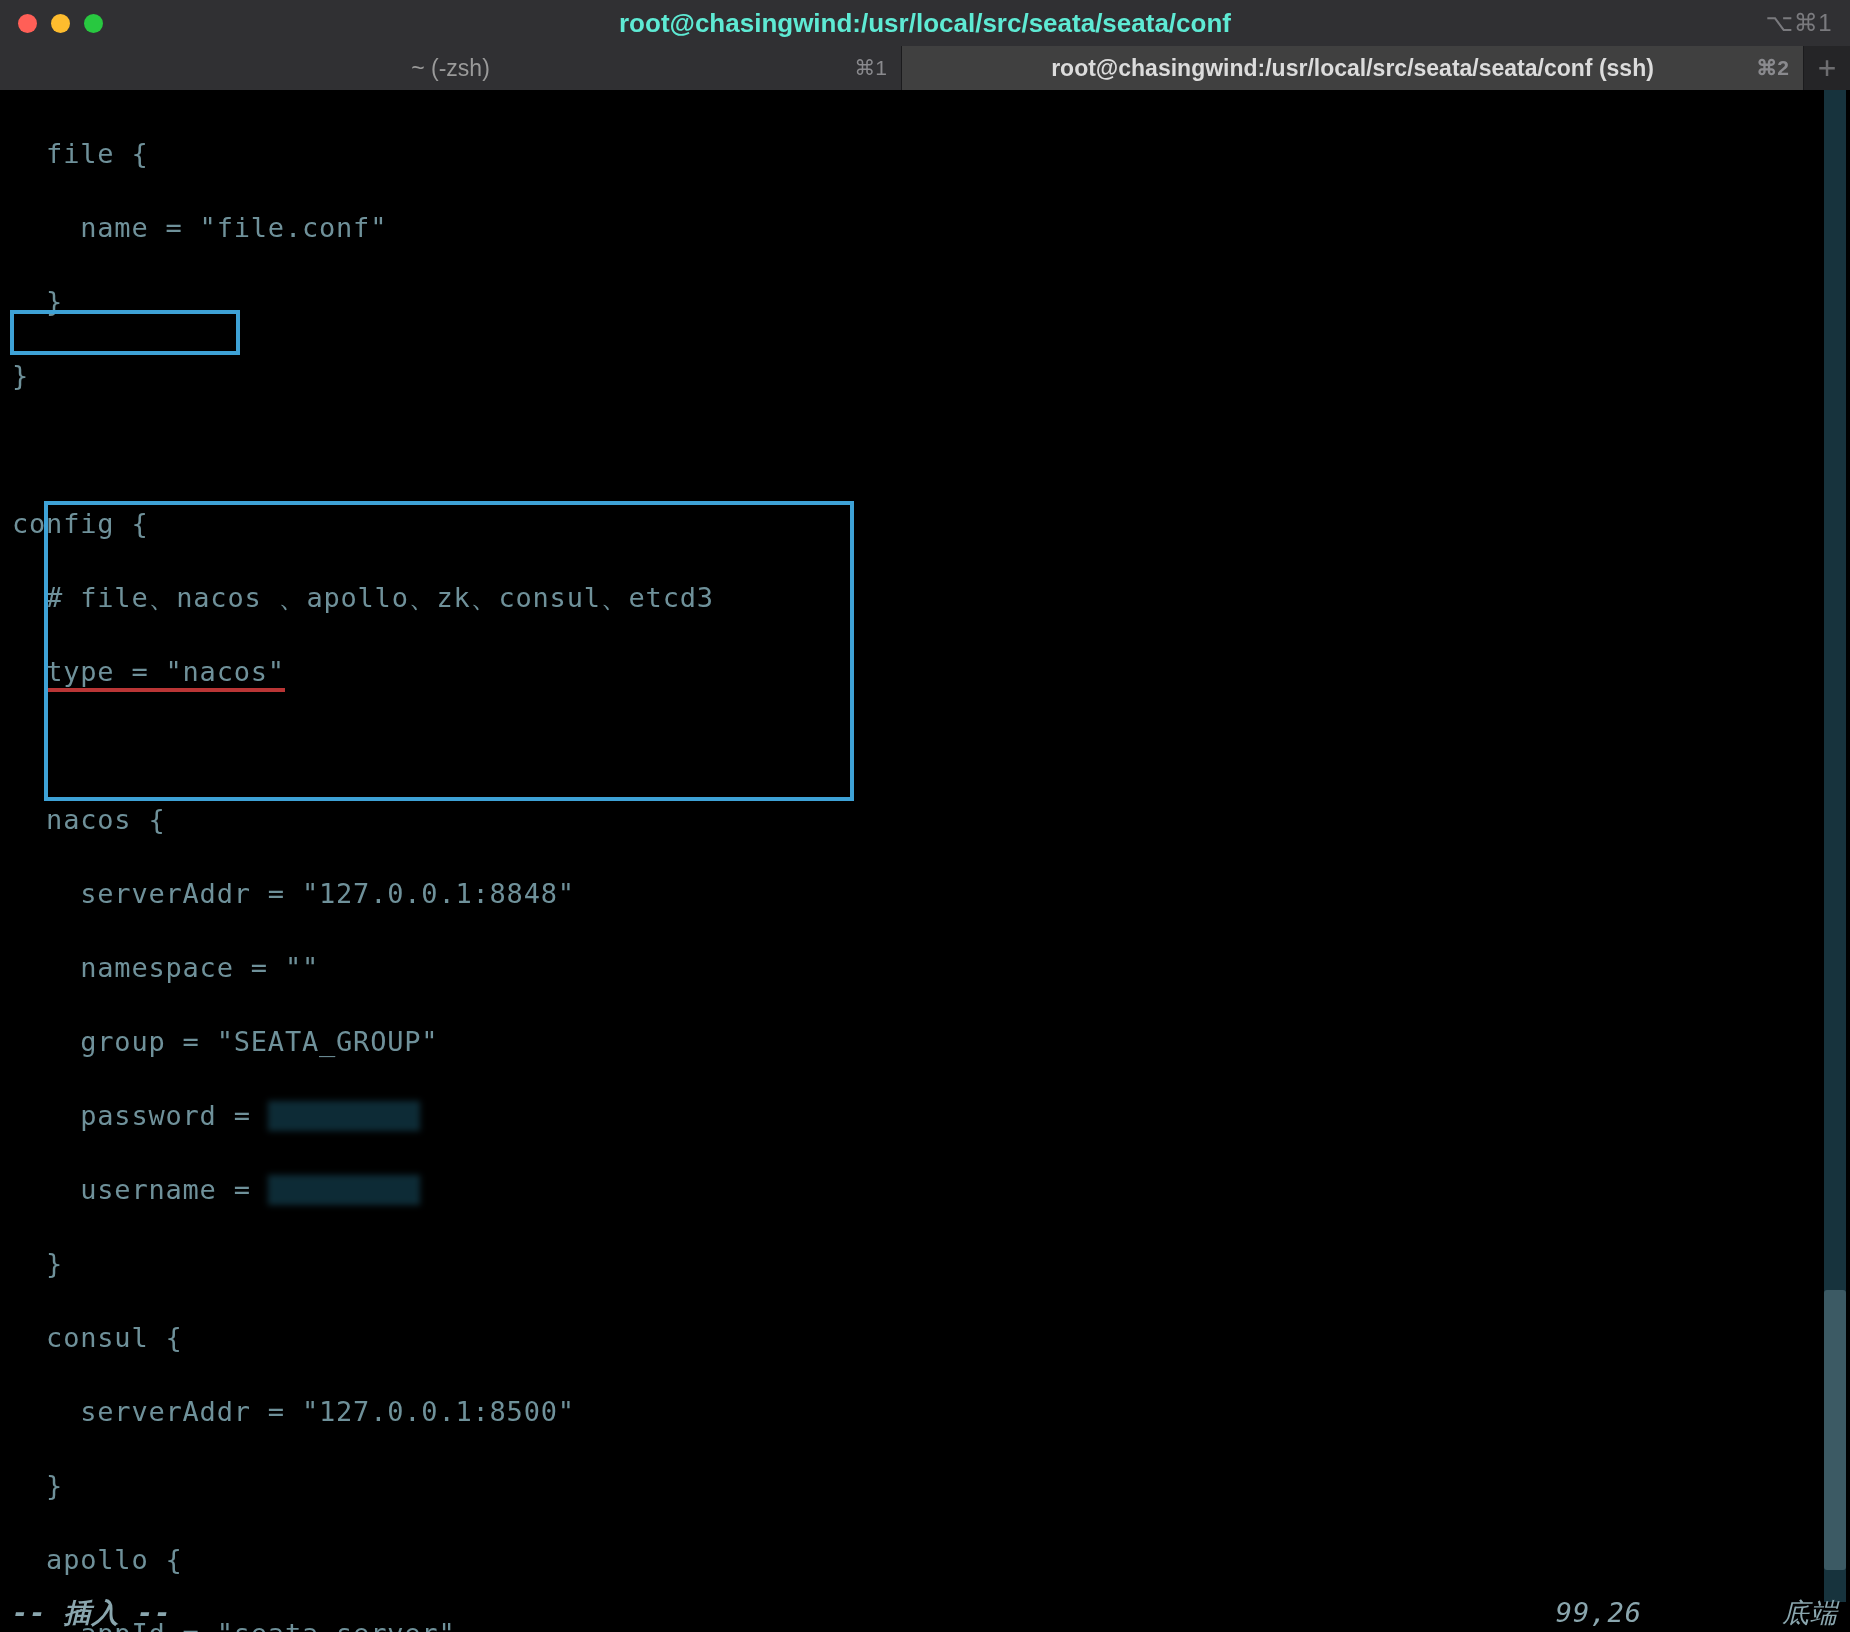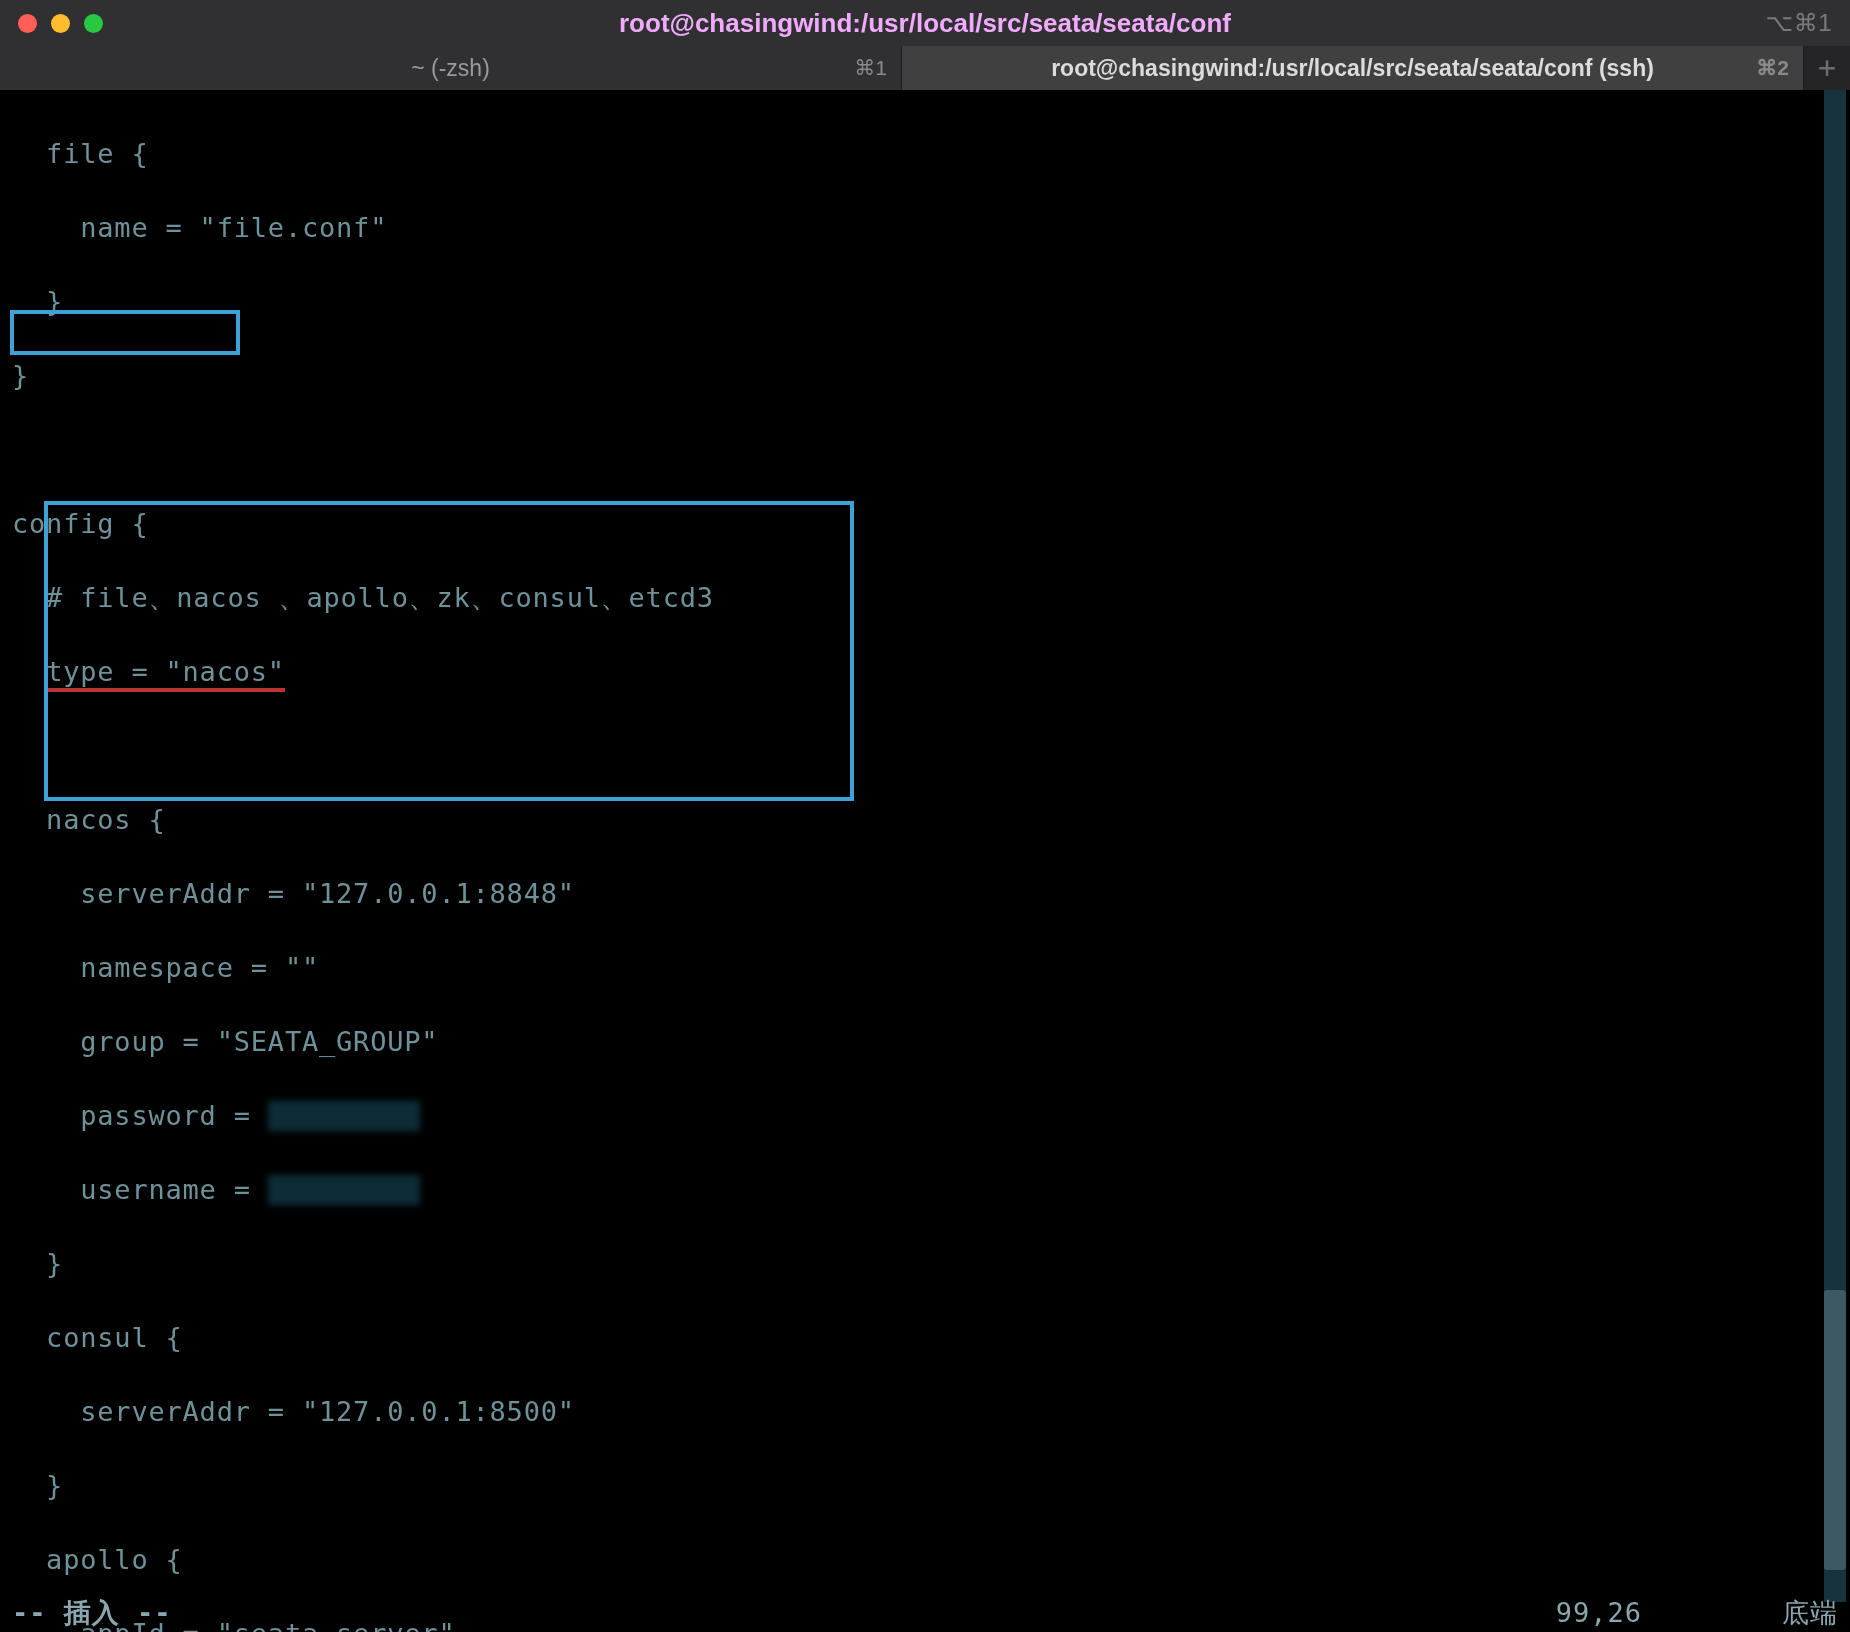--- a/index.html
+++ b/index.html
@@ -24,21 +24,21 @@
   .traffic-lights { display: flex; gap: 14px; }
   .traffic-light {
     width: 19px; height: 19px; border-radius: 50%;
   }
   .tl-red    { background: #ff5f57; }
   .tl-yellow { background: #febc2e; }
   .tl-green  { background: #28c840; }
   .win-title {
     position: absolute; left: 0; right: 0;
     text-align: center;
-    color: #f0abfc;
+    color: #5eead4;
     font-weight: 600;
     font-size: 26px;
     font-family: -apple-system, "Helvetica Neue", Arial, sans-serif;
     pointer-events: none;
   }
   .titlebar-right {
     margin-left: auto;
     color: #7a7a7e;
     font-size: 24px;
     font-family: -apple-system, "Helvetica Neue", Arial, sans-serif;
@@ -125,20 +125,21 @@
   }
 
   
   .status-line {
     position: absolute;
     bottom: 0; left: 12px; right: 12px;
     display: flex;
     color: #8aa6ae;
     font-size: 27px;
     letter-spacing: 1px;
+    font-style: italic;
   }
   .status-mode { font-weight: 600; }
   .status-pos  { margin-left: auto; margin-right: 140px; }
   .status-pct  { }
 
   
   .scrollbar-track {
     position: absolute;
     right: 4px; top: 0; bottom: 30px;
     width: 22px;

